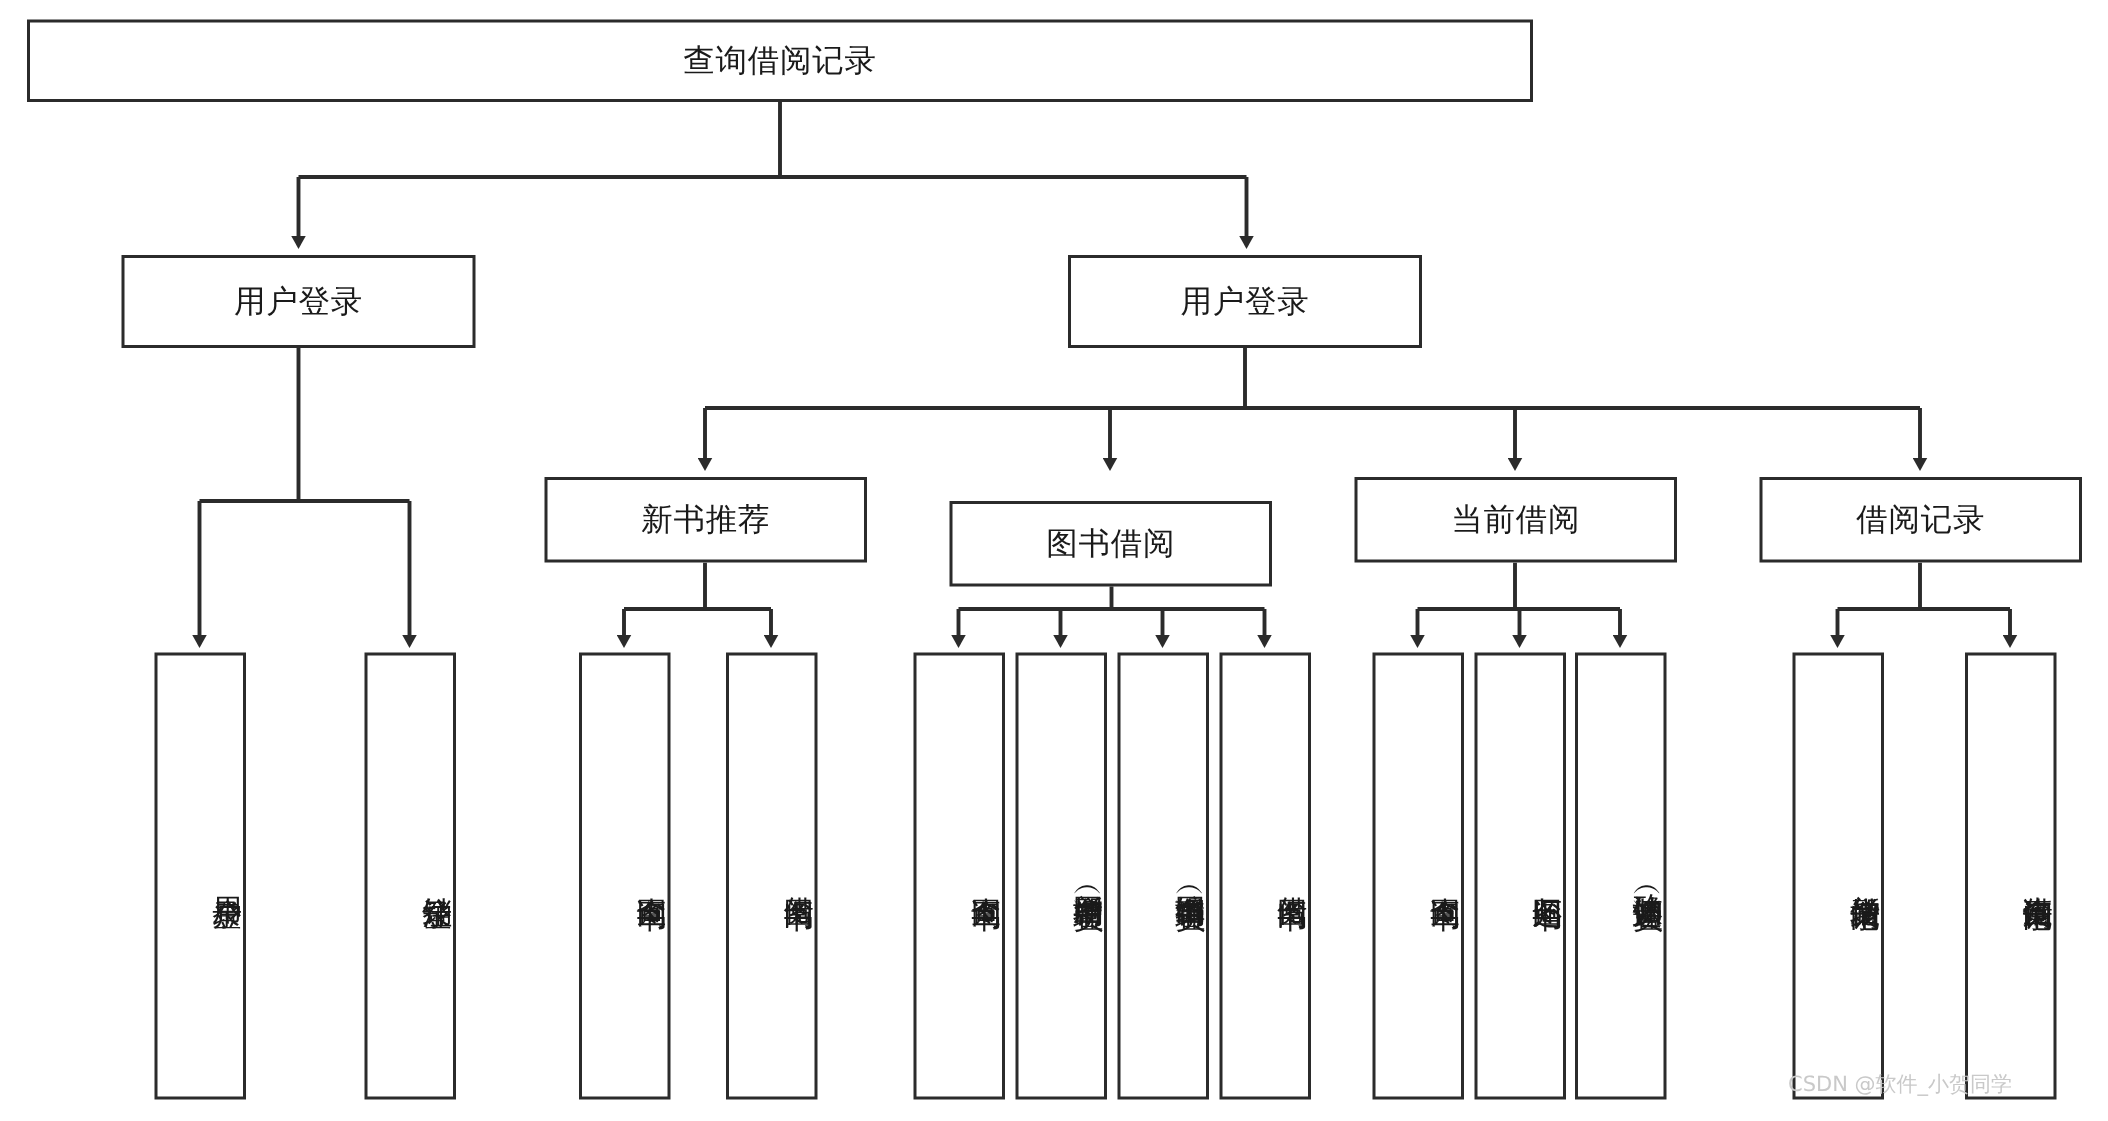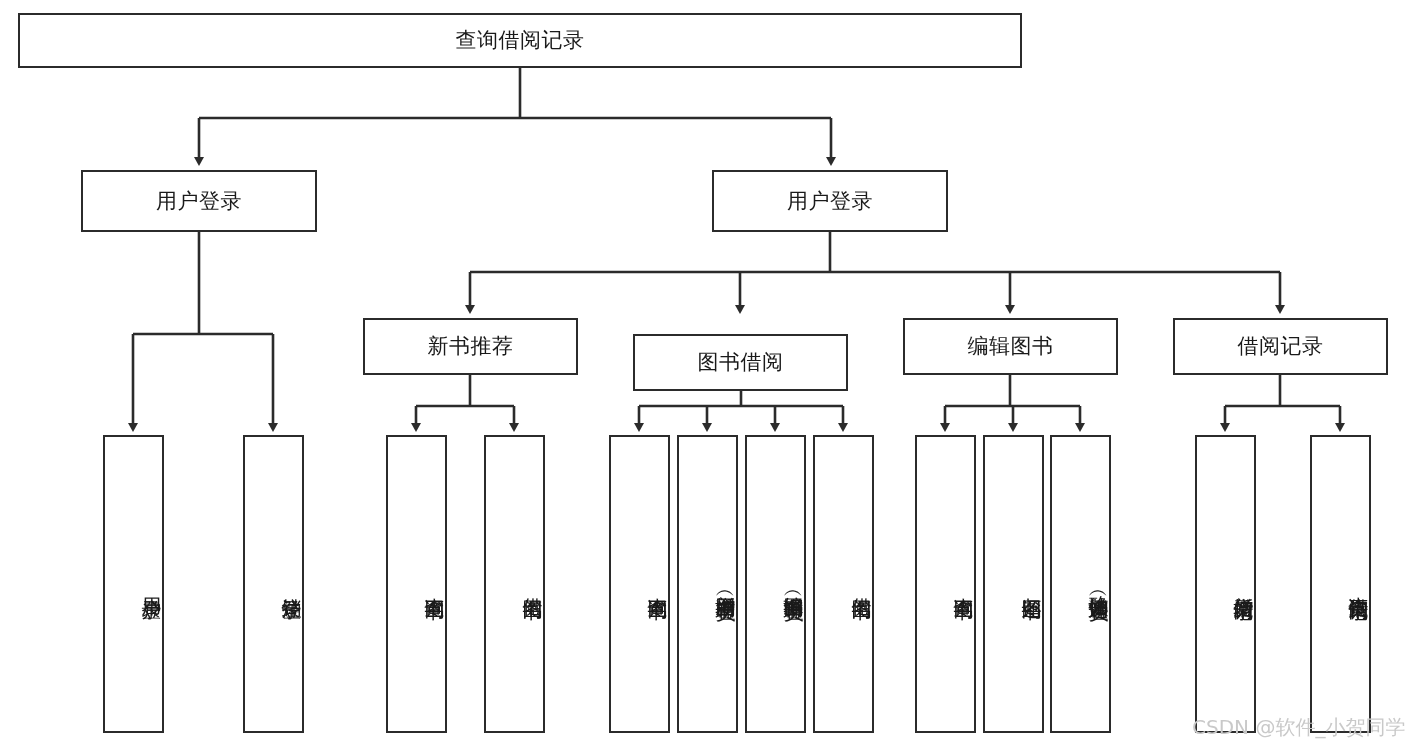--- a/index.html
+++ b/index.html
@@ -54,21 +54,21 @@
     position: absolute;
     left: 0;
     top: 0;
     width: 1405px;
     height: 747px;
     pointer-events: none;
   }
   .watermark {
     position: absolute;
     color: #c9c9c9;
-    font-size: 20px;
+    font-size: 14px;
     white-space: nowrap;
     user-select: none;
   }
 </style>
 </head>
 <body>
 
 <div id="canvas">
 
   <svg id="wires" viewBox="0 0 1405 747" xmlns="http://www.w3.org/2000/svg">
@@ -132,21 +132,21 @@
     <span class="node-label">用户登录</span>
   </div>
 
   <div class="node horiz" style="left:363px; top:318px; width:215px; height:57px;">
     <span class="node-label">新书推荐</span>
   </div>
   <div class="node horiz" style="left:633px; top:318px; width:215px; height:57px;margin-top:16px;">
     <span class="node-label">图书借阅</span>
   </div>
   <div class="node horiz" style="left:903px; top:318px; width:215px; height:57px;">
-    <span class="node-label">编辑图书</span>
+    <span class="node-label">当前借阅</span>
   </div>
   <div class="node horiz" style="left:1173px; top:318px; width:215px; height:57px;">
     <span class="node-label">借阅记录</span>
   </div>
 
   <div class="node vert" style="left:103px; top:435px; width:61px; height:298px;">
     <span class="node-label">用户登录</span>
   </div>
   <div class="node vert" style="left:243px; top:435px; width:61px; height:298px;">
     <span class="node-label">注销登录</span>

